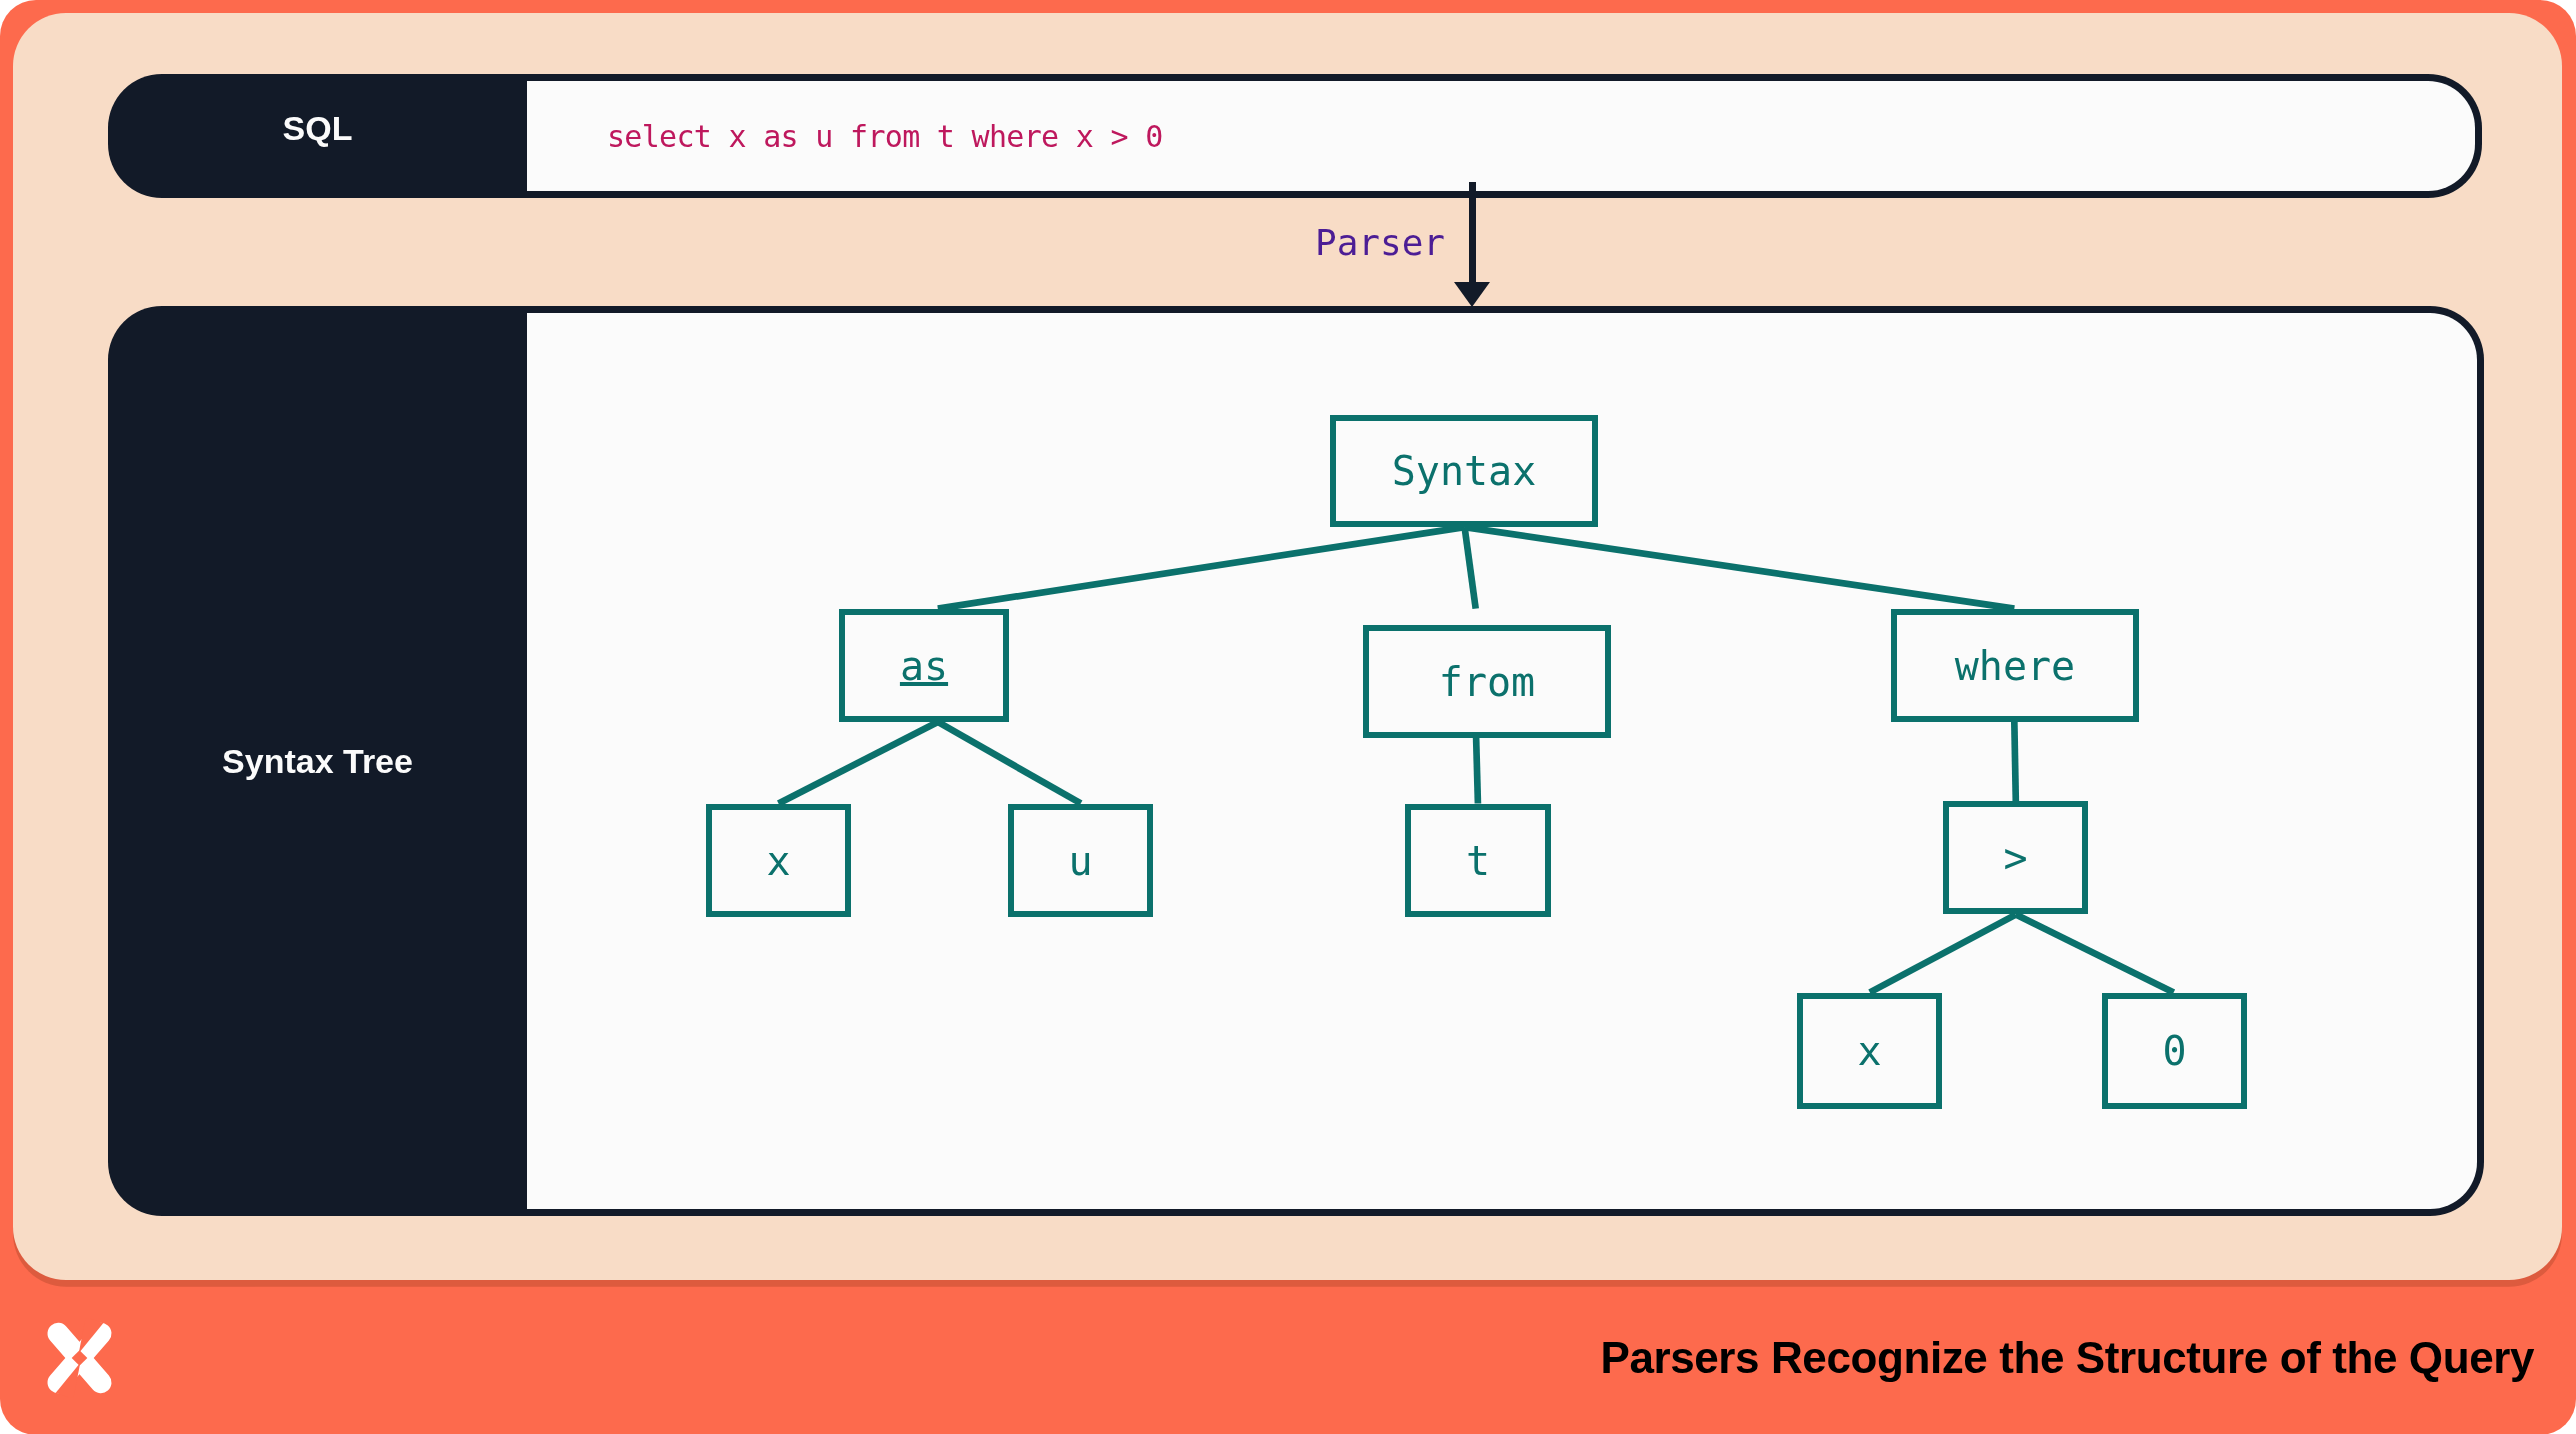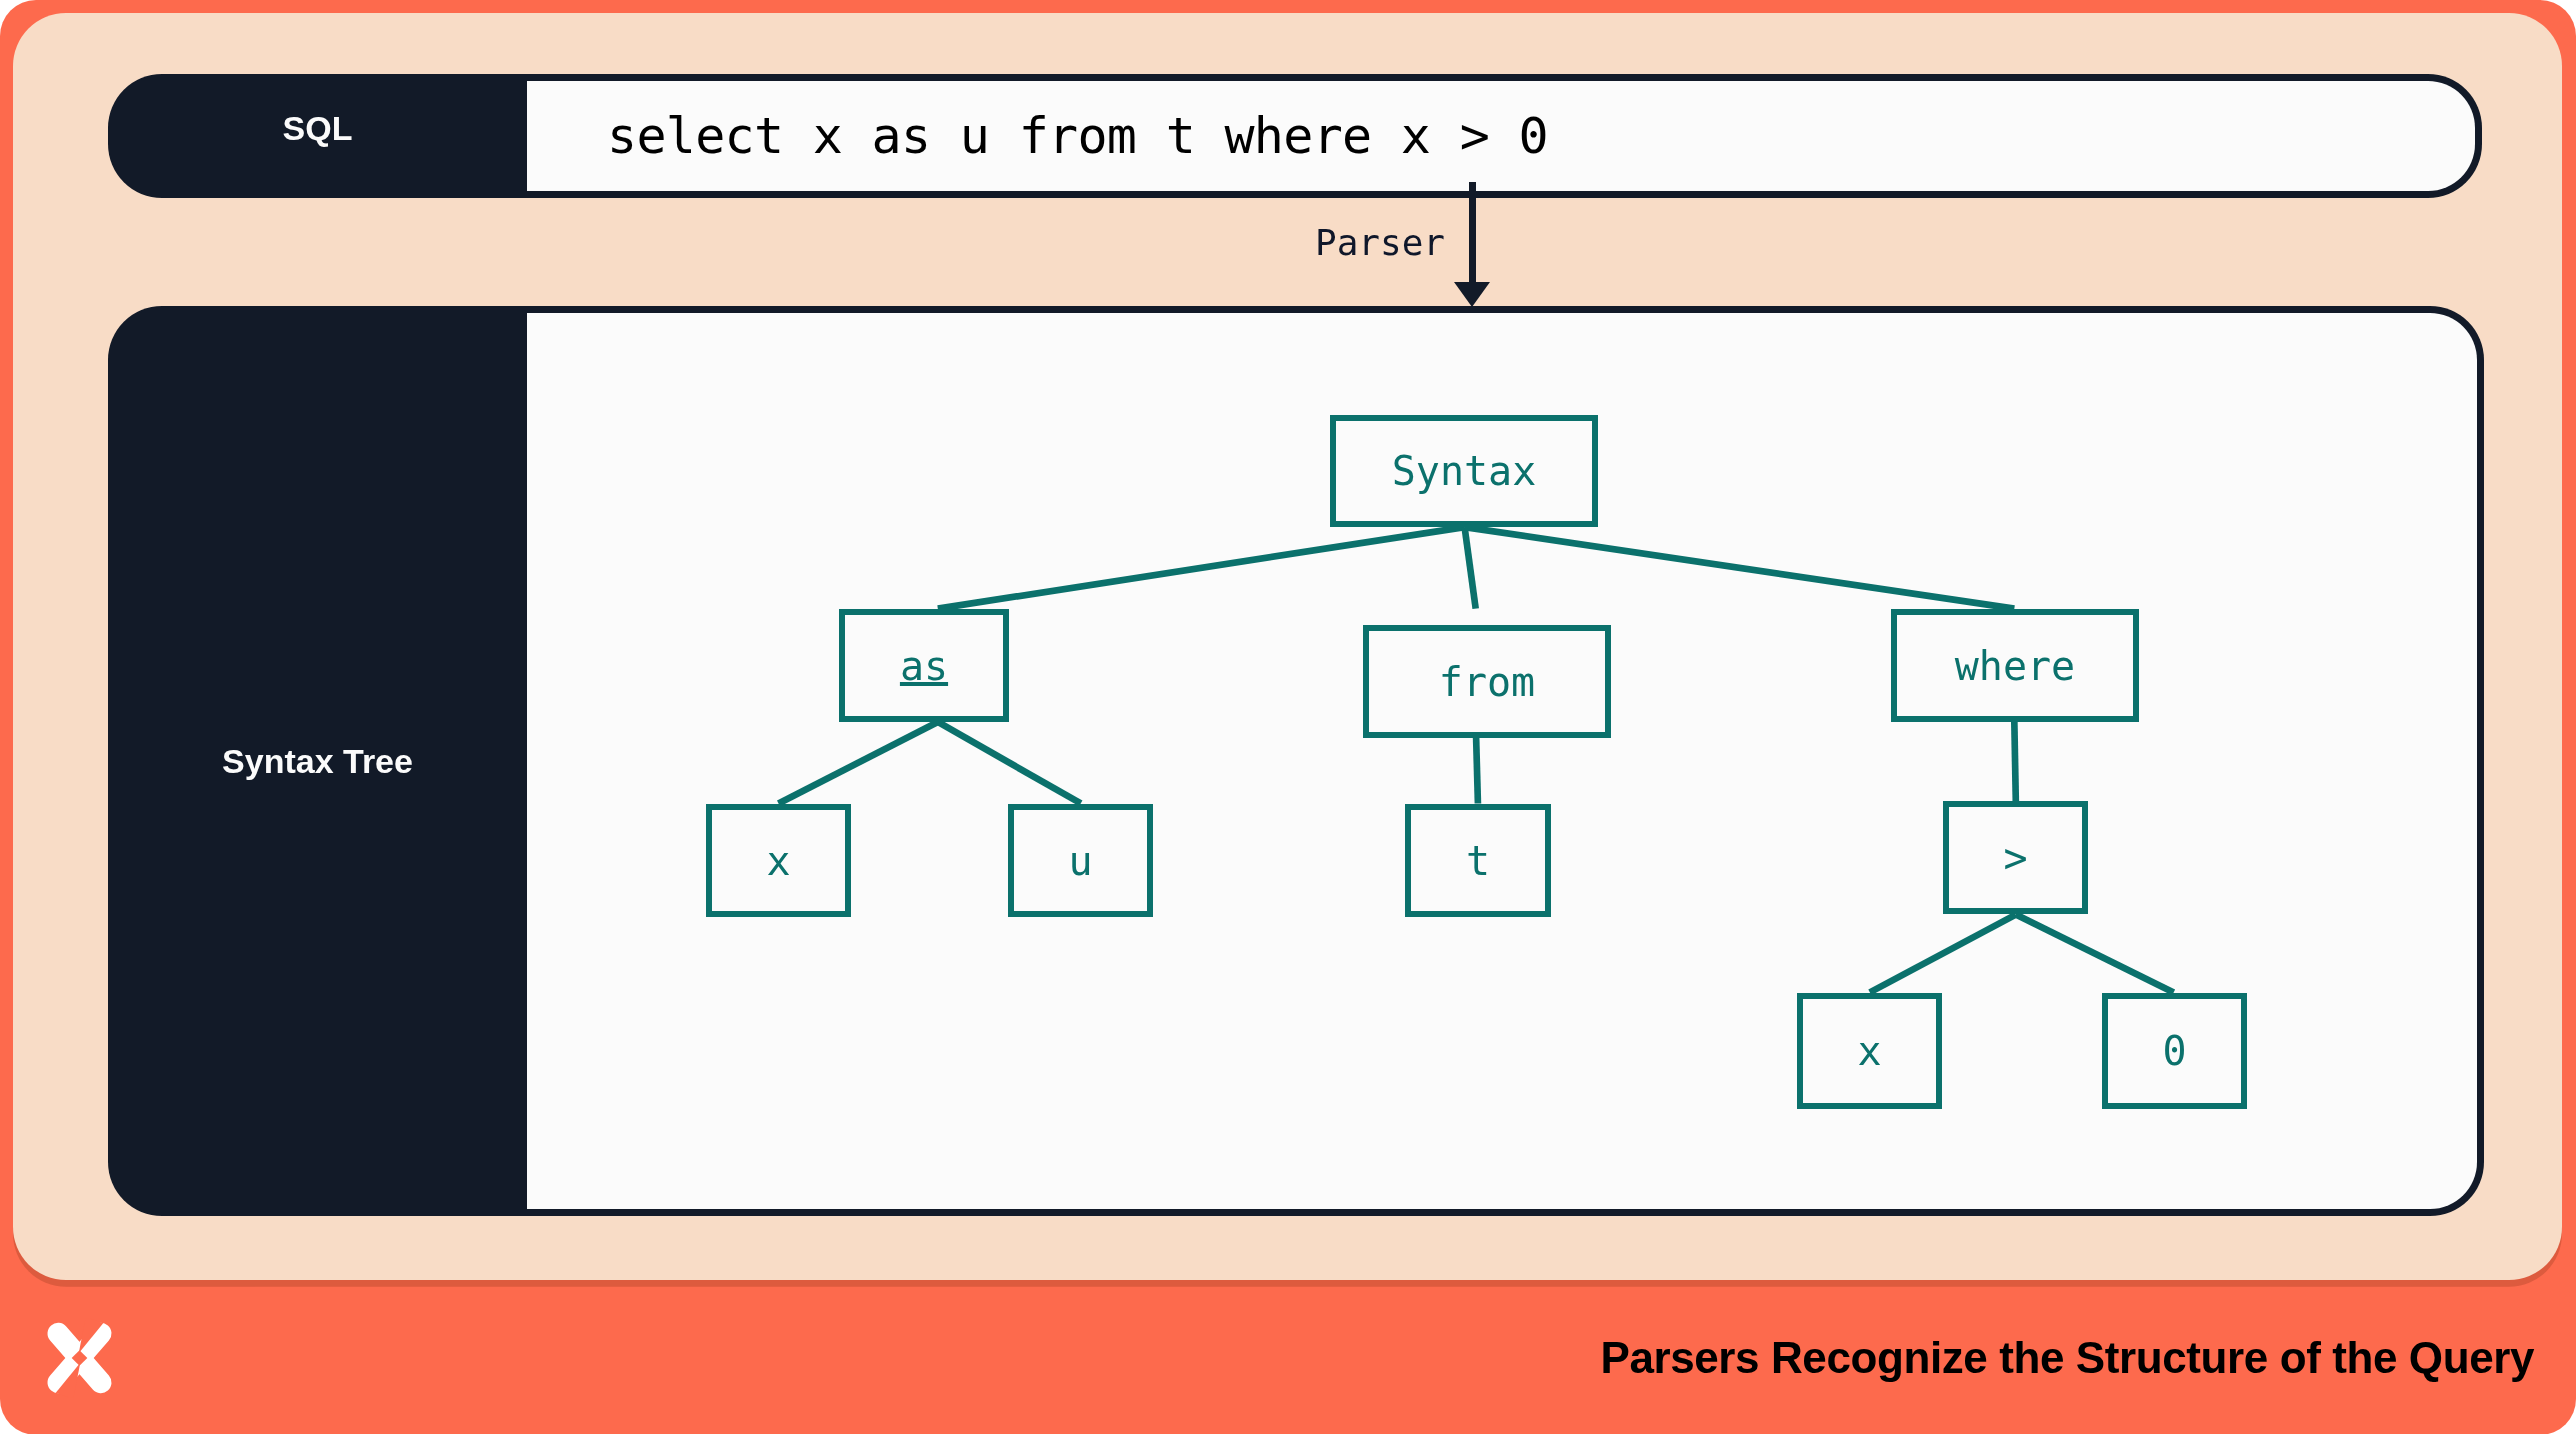--- a/index.html
+++ b/index.html
@@ -4,24 +4,24 @@
 <style>
   html,body{margin:0;padding:0;background:#ffffff;}
   body{width:2576px;height:1435px;font-family:"Liberation Sans",sans-serif;}
   .canvas{position:relative;width:2576px;height:1435px;background:#fd6a4d;border-radius:36px;overflow:hidden;}
   .peach{position:absolute;left:13.3px;top:13.3px;width:2549px;height:1267px;background:#f8dcc6;border-radius:53px;box-shadow:0 6.7px 0 rgba(150,55,30,.30);}
 
   
   .sql-bar{position:absolute;left:108px;top:74px;width:2374px;height:124px;background:#121a28;border-radius:54px;}
   .sql-label{position:absolute;left:0;top:0;width:419px;height:108px;display:flex;align-items:center;justify-content:center;color:#fbfbfb;font-size:34px;font-weight:700;}
   .sql-content{position:absolute;left:419px;top:7.4px;right:7.4px;bottom:7.4px;background:#fbfbfb;border-radius:0 47px 47px 0;display:flex;align-items:center;padding-left:80px;box-sizing:border-box;}
-  .sql-query{font-family:"DejaVu Sans Mono",monospace;font-size:50px;color:#000000;letter-spacing:-0.7px;}
+  .sql-query{font-family:"DejaVu Sans Mono",monospace;font-size:30px;color:#be185d;letter-spacing:-0.7px;}
 
   
-  .parser-label{position:absolute;left:1156px;top:222px;width:289px;text-align:right;font-family:"DejaVu Sans Mono",monospace;font-size:36px;color:#0f172a;}
+  .parser-label{position:absolute;left:1156px;top:222px;width:289px;text-align:right;font-family:"DejaVu Sans Mono",monospace;font-size:36px;color:#4c1d95;}
   .arrow-line{position:absolute;left:1469px;top:182px;width:6.7px;height:102px;background:#121a28;}
   .arrow-head{position:absolute;left:1454px;top:282px;width:0;height:0;border-left:18.5px solid transparent;border-right:18.5px solid transparent;border-top:25px solid #121a28;}
 
   
   .tree-panel{position:absolute;left:108px;top:306px;width:2376px;height:910px;background:#121a28;border-radius:54px;}
   .tree-label{position:absolute;left:0;top:0;width:419px;height:100%;display:flex;align-items:center;justify-content:center;color:#fbfbfb;font-size:34px;font-weight:700;text-align:center;}
   .tree-canvas{position:absolute;left:419px;top:7.4px;right:7.4px;bottom:7.4px;background:#fbfbfb;border-radius:0 47px 47px 0;overflow:hidden;}
   .edges{position:absolute;left:0;top:0;}
   .node{position:absolute;box-sizing:border-box;border:6.7px solid #0b716c;background:#fbfbfb;display:flex;align-items:center;justify-content:center;font-family:"DejaVu Sans Mono",monospace;font-size:40px;color:#0b716c;}
   .n-select{left:803px;top:102px;width:268px;height:112px;}

